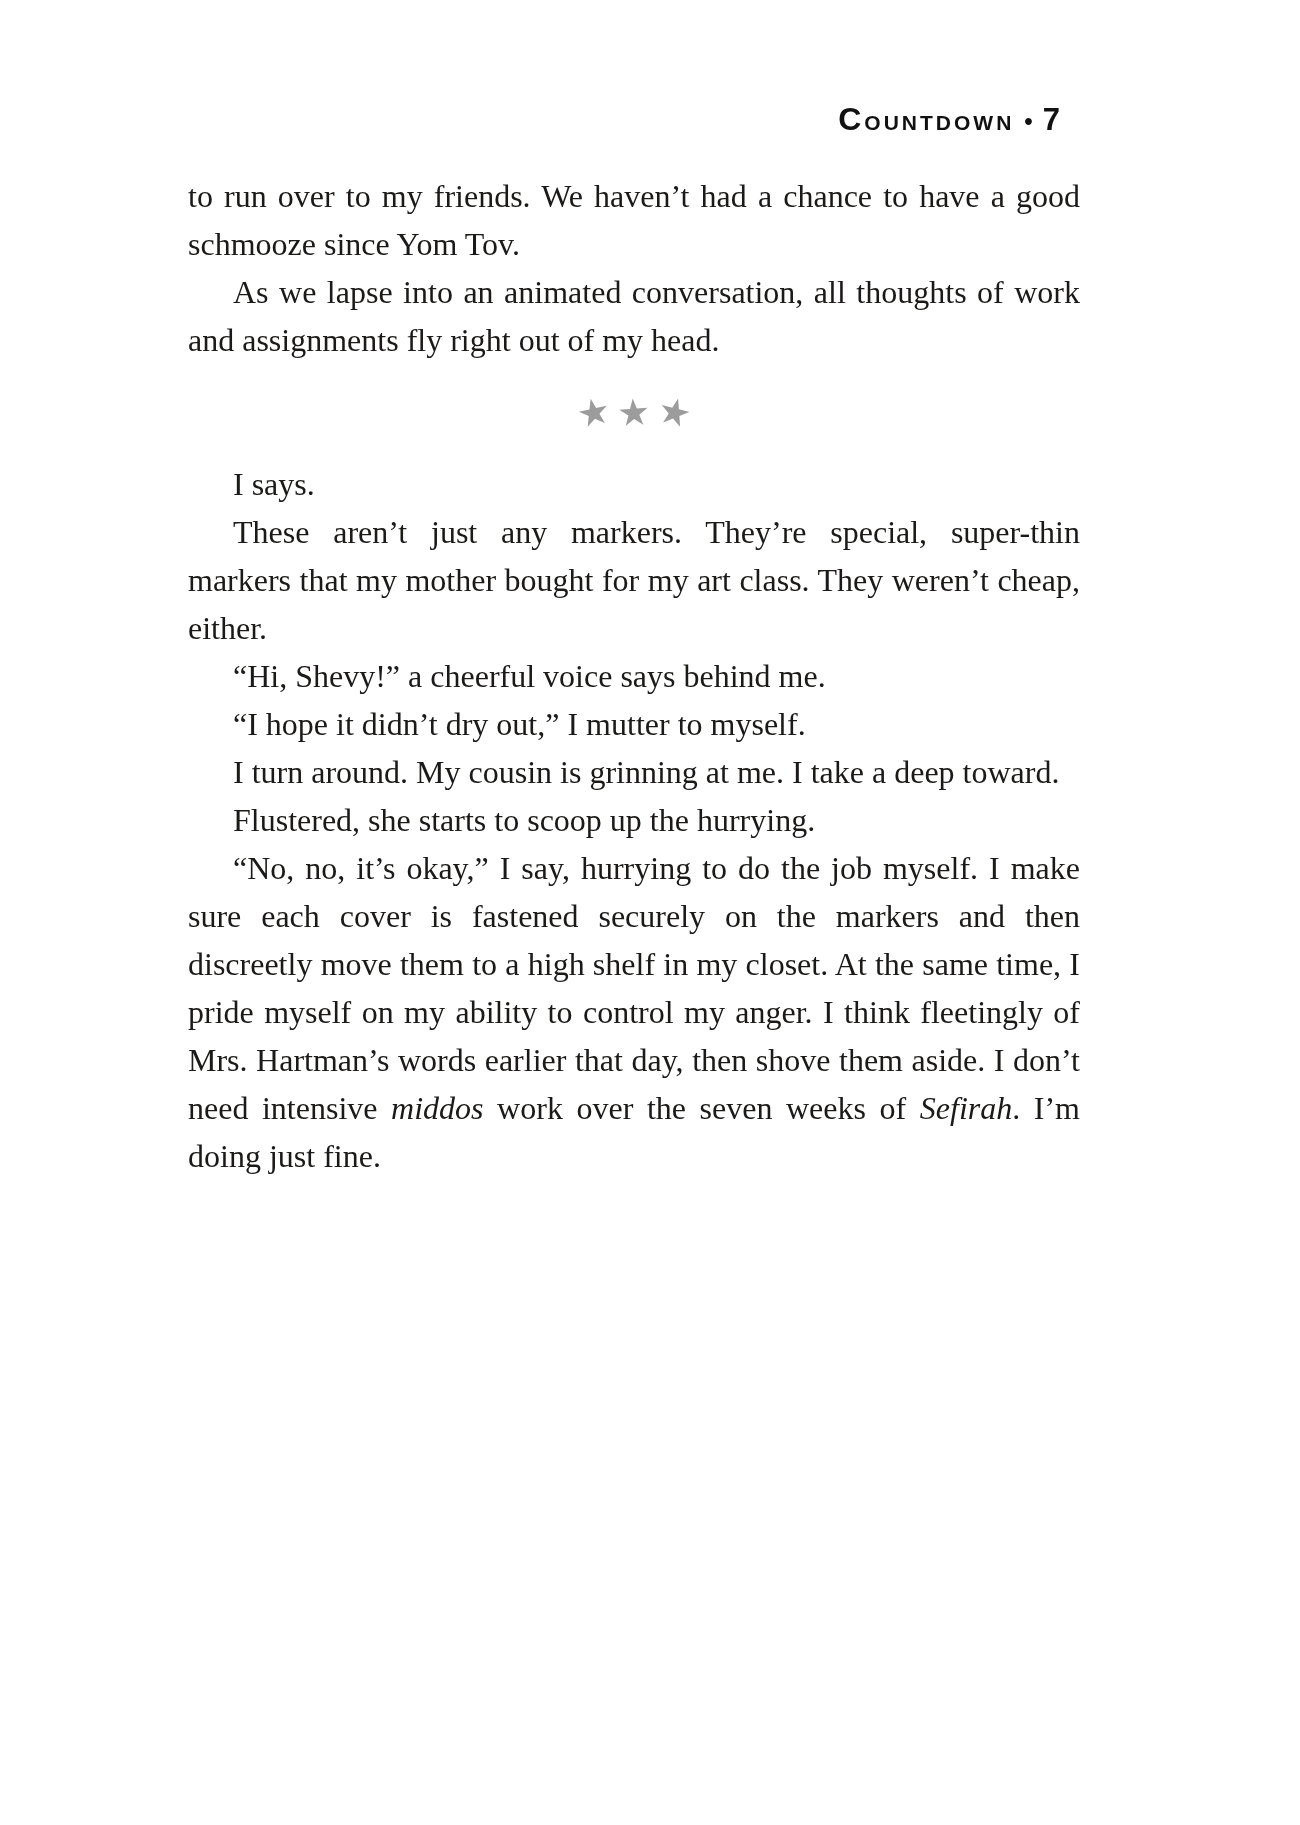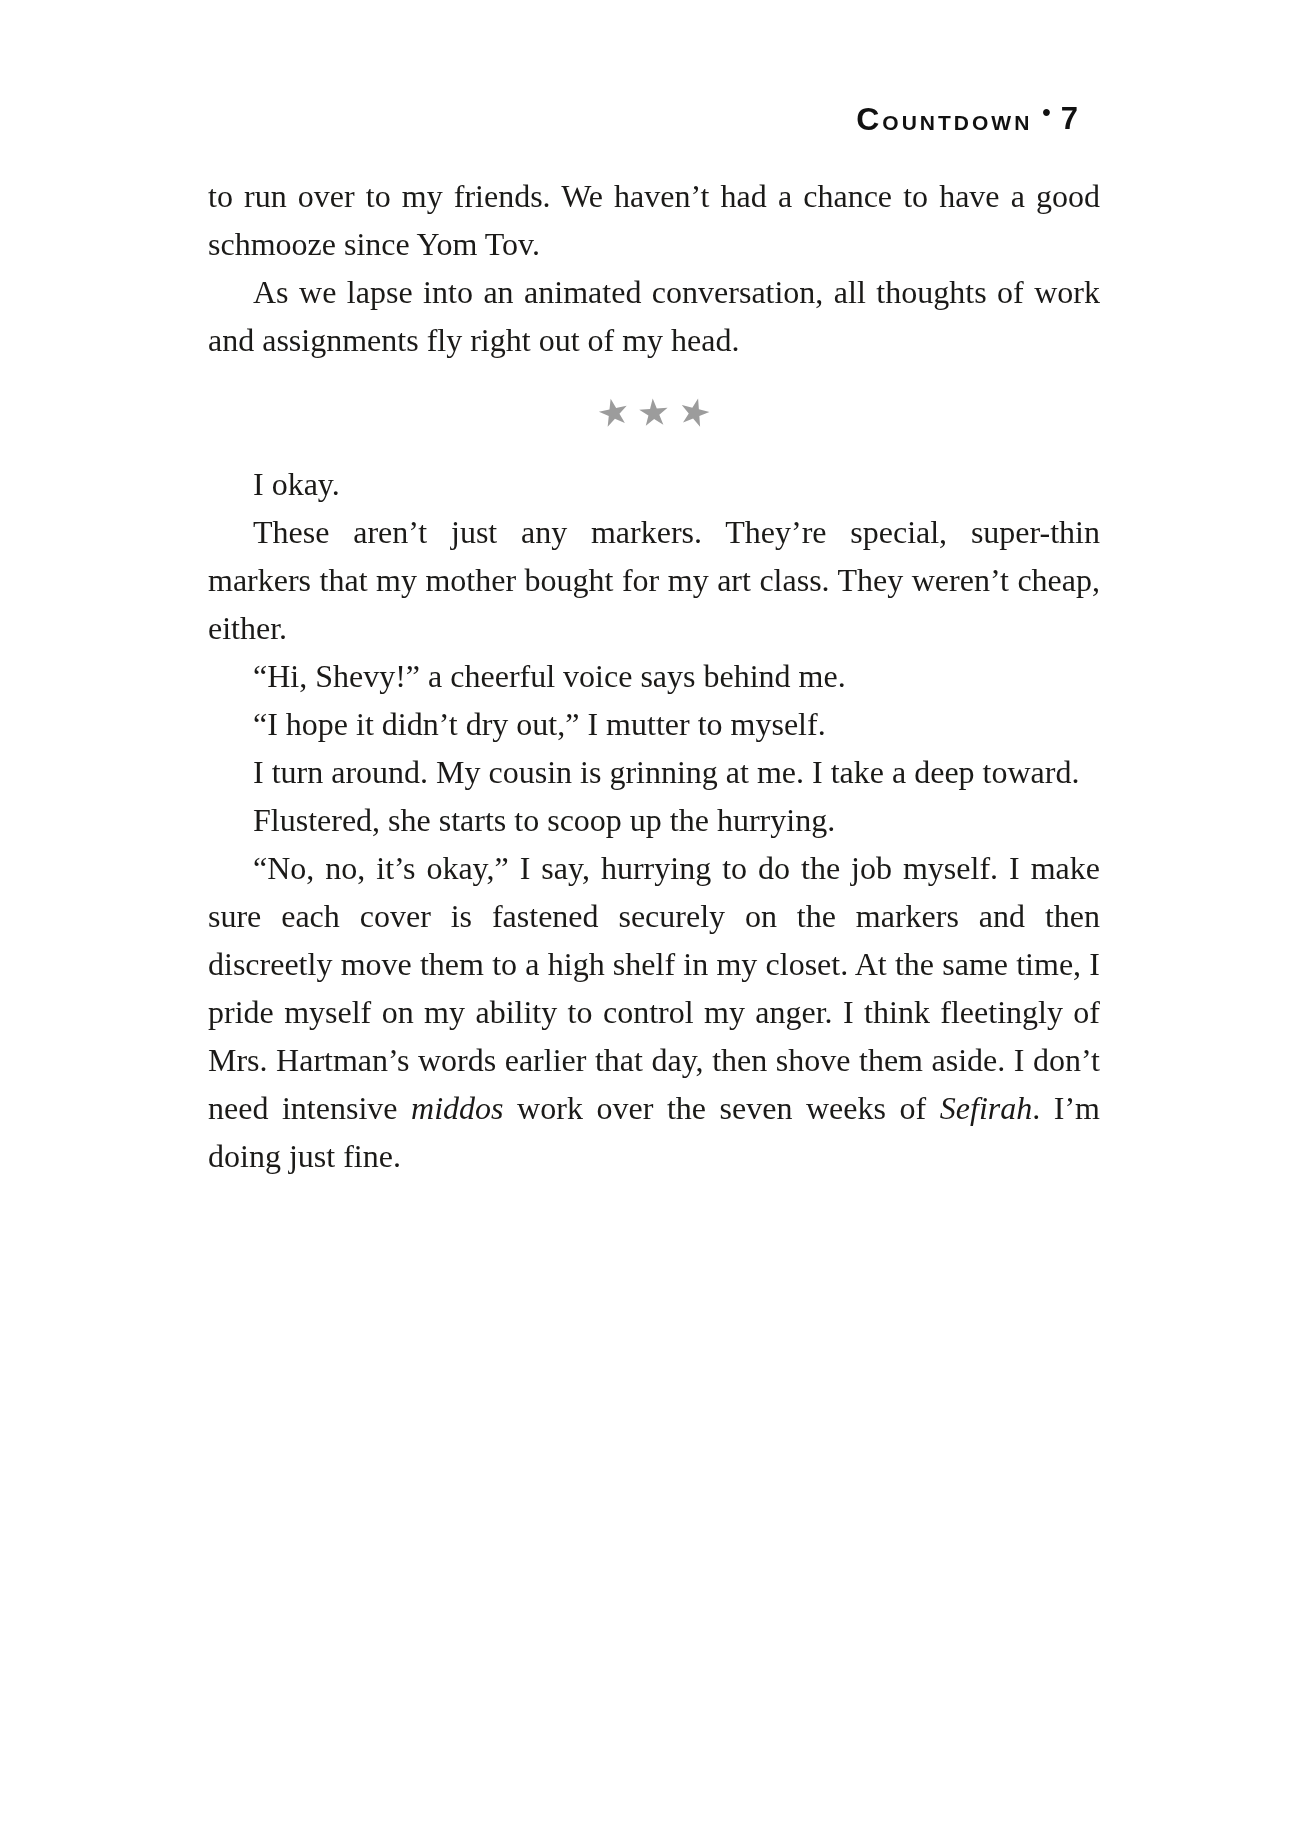--- a/index.html
+++ b/index.html
@@ -10,23 +10,23 @@
     background: #ffffff;
     font-family: "Liberation Serif", serif;
     color: #1b1a18;
     overflow: hidden;
   }
 
   
   .running-header {
     position: absolute;
     top: 101px;
-    right: 222px;
+    right: 240px;
     display: flex;
-    align-items: flex-start;
+    align-items: flex-end;
     gap: 10px;
     font-family: "Liberation Sans", sans-serif;
     font-weight: 700;
     color: #111111;
     white-space: nowrap;
   }
   .book-title {
     display: inline-block;
     font-size: 21px;
     letter-spacing: 3px;
@@ -45,21 +45,20 @@
 
   
   .page-body {
     position: absolute;
     left: 188px;
     top: 172px;
     width: 892px;
     font-size: 32px;
     line-height: 48px;
     text-align: justify;
-    margin-left: 20px;
   }
   .para { margin: 0; padding: 0; }
   .para.indent { text-indent: 45px; }
   .italic { font-style: italic; }
 
   
   .section-break {
     display: flex;
     justify-content: center;
     align-items: center;
@@ -88,21 +87,21 @@
   </div>
 
   <div class="page-body" style="color: rgb(27, 26, 24);">
       <p class="para"><span class="">to run over to my friends. We haven’t had a chance to have a good schmooze since Yom Tov.</span></p>
       <p class="para indent"><span class="">As we lapse into an animated conversation, all thoughts of work and assignments fly right out of my head.</span></p>
       <div class="section-break">
         <span class="star star-0" style="color: rgb(156, 156, 156);">★</span>
         <span class="star star-1" style="color: rgb(156, 156, 156);">★</span>
         <span class="star star-2" style="color: rgb(156, 156, 156);">★</span>
       </div>
-      <p class="para indent"><span class="">I okay.</span></p>
+      <p class="para indent"><span class="">I says.</span></p>
       <p class="para indent"><span class="">These aren’t just any markers. They’re special, super-thin markers that my mother bought for my art class. They weren’t cheap, either.</span></p>
       <p class="para indent"><span class="">“Hi, Shevy!” a cheerful voice says behind me.</span></p>
       <p class="para indent"><span class="">“I hope it didn’t dry out,” I mutter to myself.</span></p>
       <p class="para indent"><span class="">I turn around. My cousin is grinning at me. I take a deep toward.</span></p>
       <p class="para indent"><span class="">Flustered, she starts to scoop up the hurrying.</span></p>
       <p class="para indent"><span class="">“No, no, it’s okay,” I say, hurrying to do the job myself. I make sure each cover is fastened securely on the markers and then discreetly move them to a high shelf in my closet. At the same time, I pride myself on my ability to control my anger. I think fleetingly of Mrs. Hartman’s words earlier that day, then shove them aside. I don’t need intensive </span><span class="italic">middos</span><span class=""> work over the seven weeks of </span><span class="italic">Sefirah</span><span class="">. I’m doing just fine.</span></p>
     </div>
 
 </div>
 

